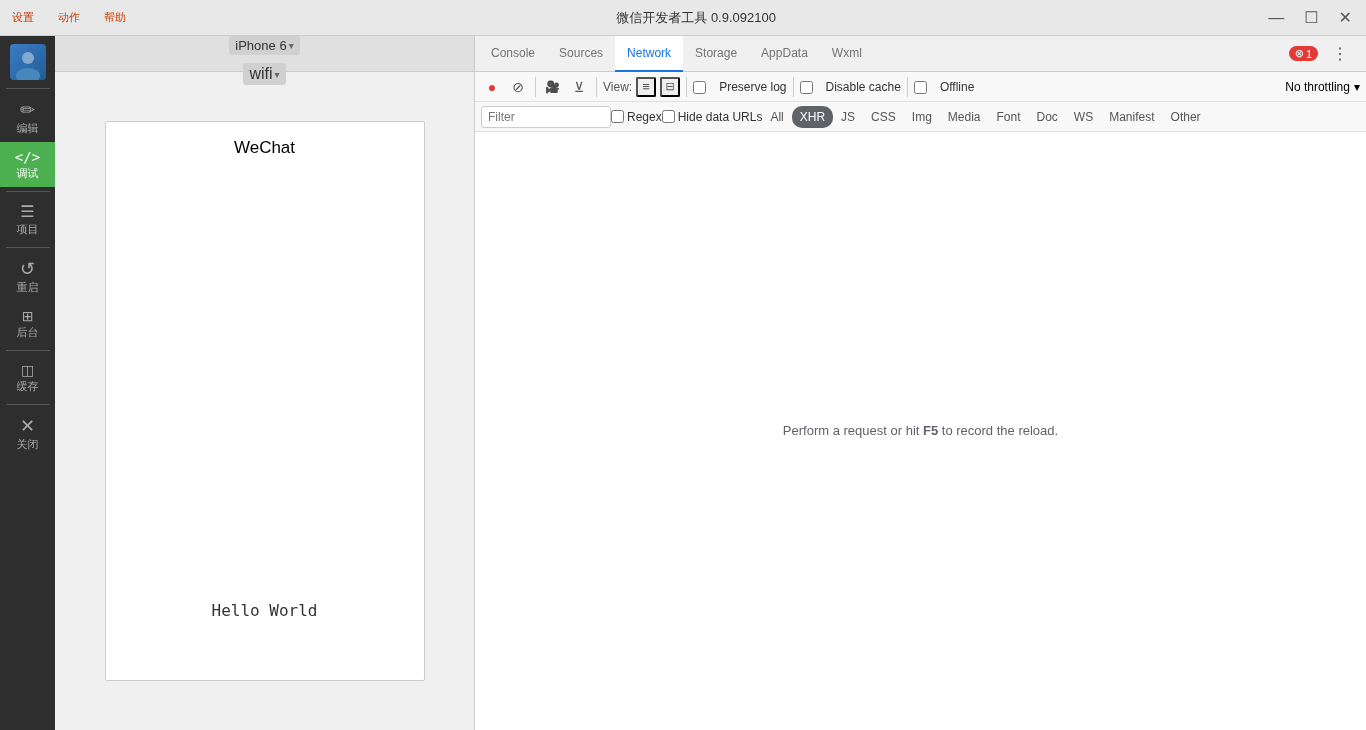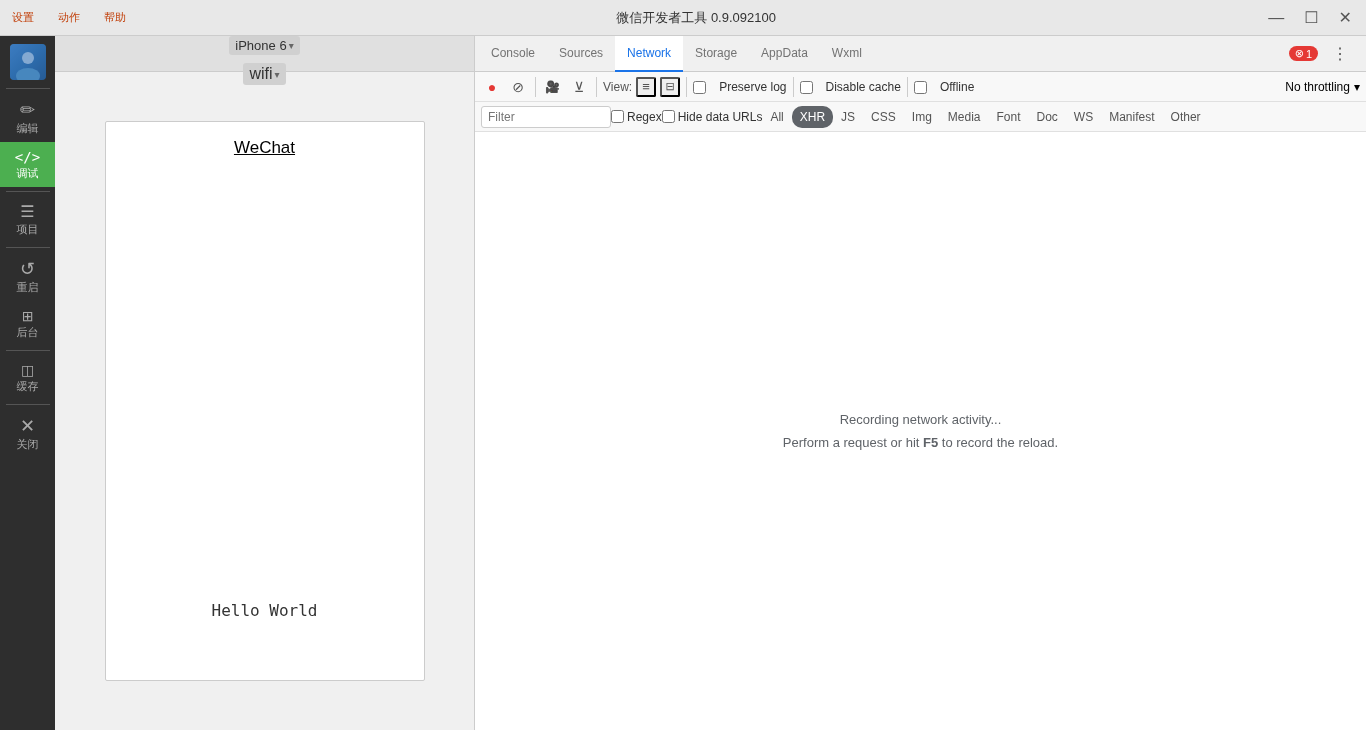--- a/index.html
+++ b/index.html
@@ -112,21 +112,20 @@
       border: 1px solid #ccc;
       border-radius: 2px;
       overflow: hidden;
       position: relative;
     }
     .phone-title {
       text-align: center;
       font-size: 17px;
       font-weight: 500;
       padding: 16px 0 8px;
-      text-decoration: underline;
     }
     .phone-hello {
       position: absolute;
       bottom: 60px;
       left: 0; right: 0;
       text-align: center;
       font-size: 16px;
       font-family: monospace;
       color: #333;
     }
@@ -393,21 +392,20 @@
       <button class="filter-type-btn">Media</button>
       <button class="filter-type-btn">Font</button>
       <button class="filter-type-btn">Doc</button>
       <button class="filter-type-btn">WS</button>
       <button class="filter-type-btn">Manifest</button>
       <button class="filter-type-btn">Other</button>
     </div>
 
     <div class="devtools-content">
       <div class="recording-msg">
-        <div>Recording network activity...</div>
         <div>
           <span>Perform a request or hit </span><strong>F5</strong><span> to record the reload.</span>
         </div>
       </div>
     </div>
 
   </div>
 </div>
 
 </body></html>

